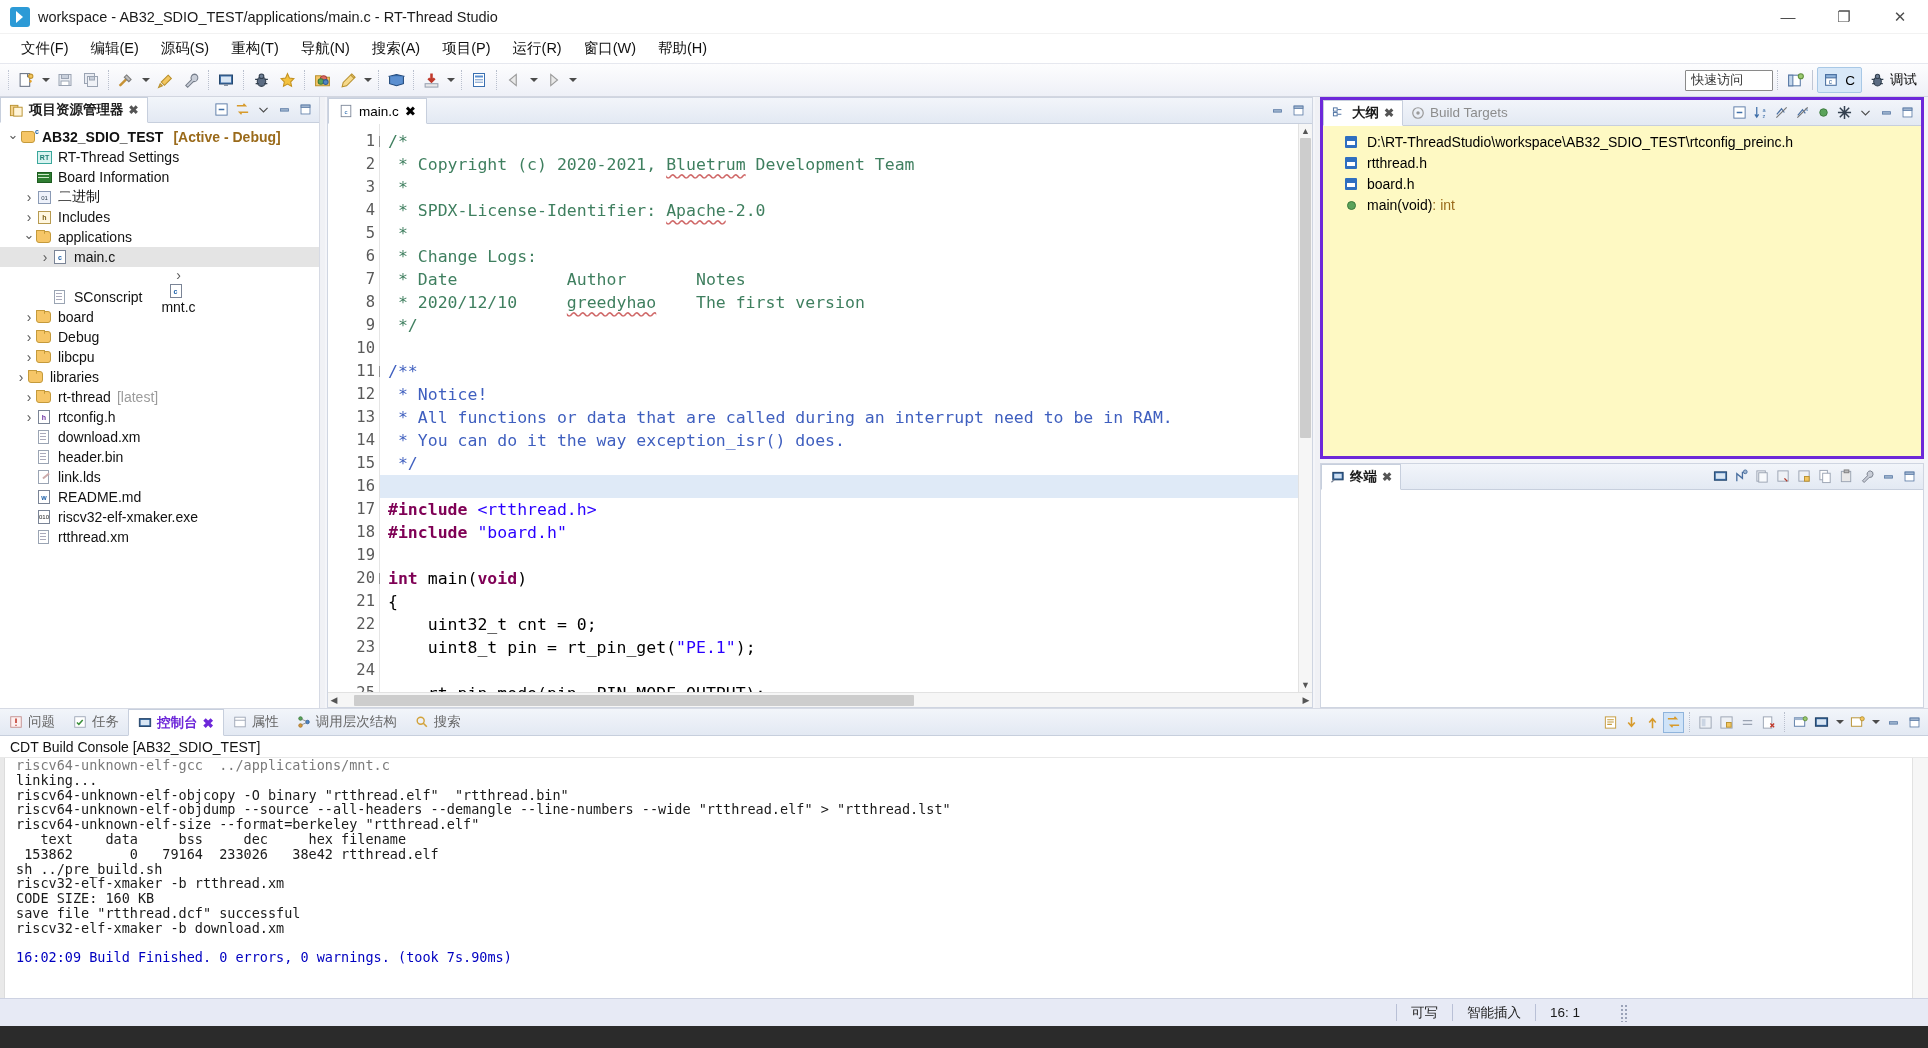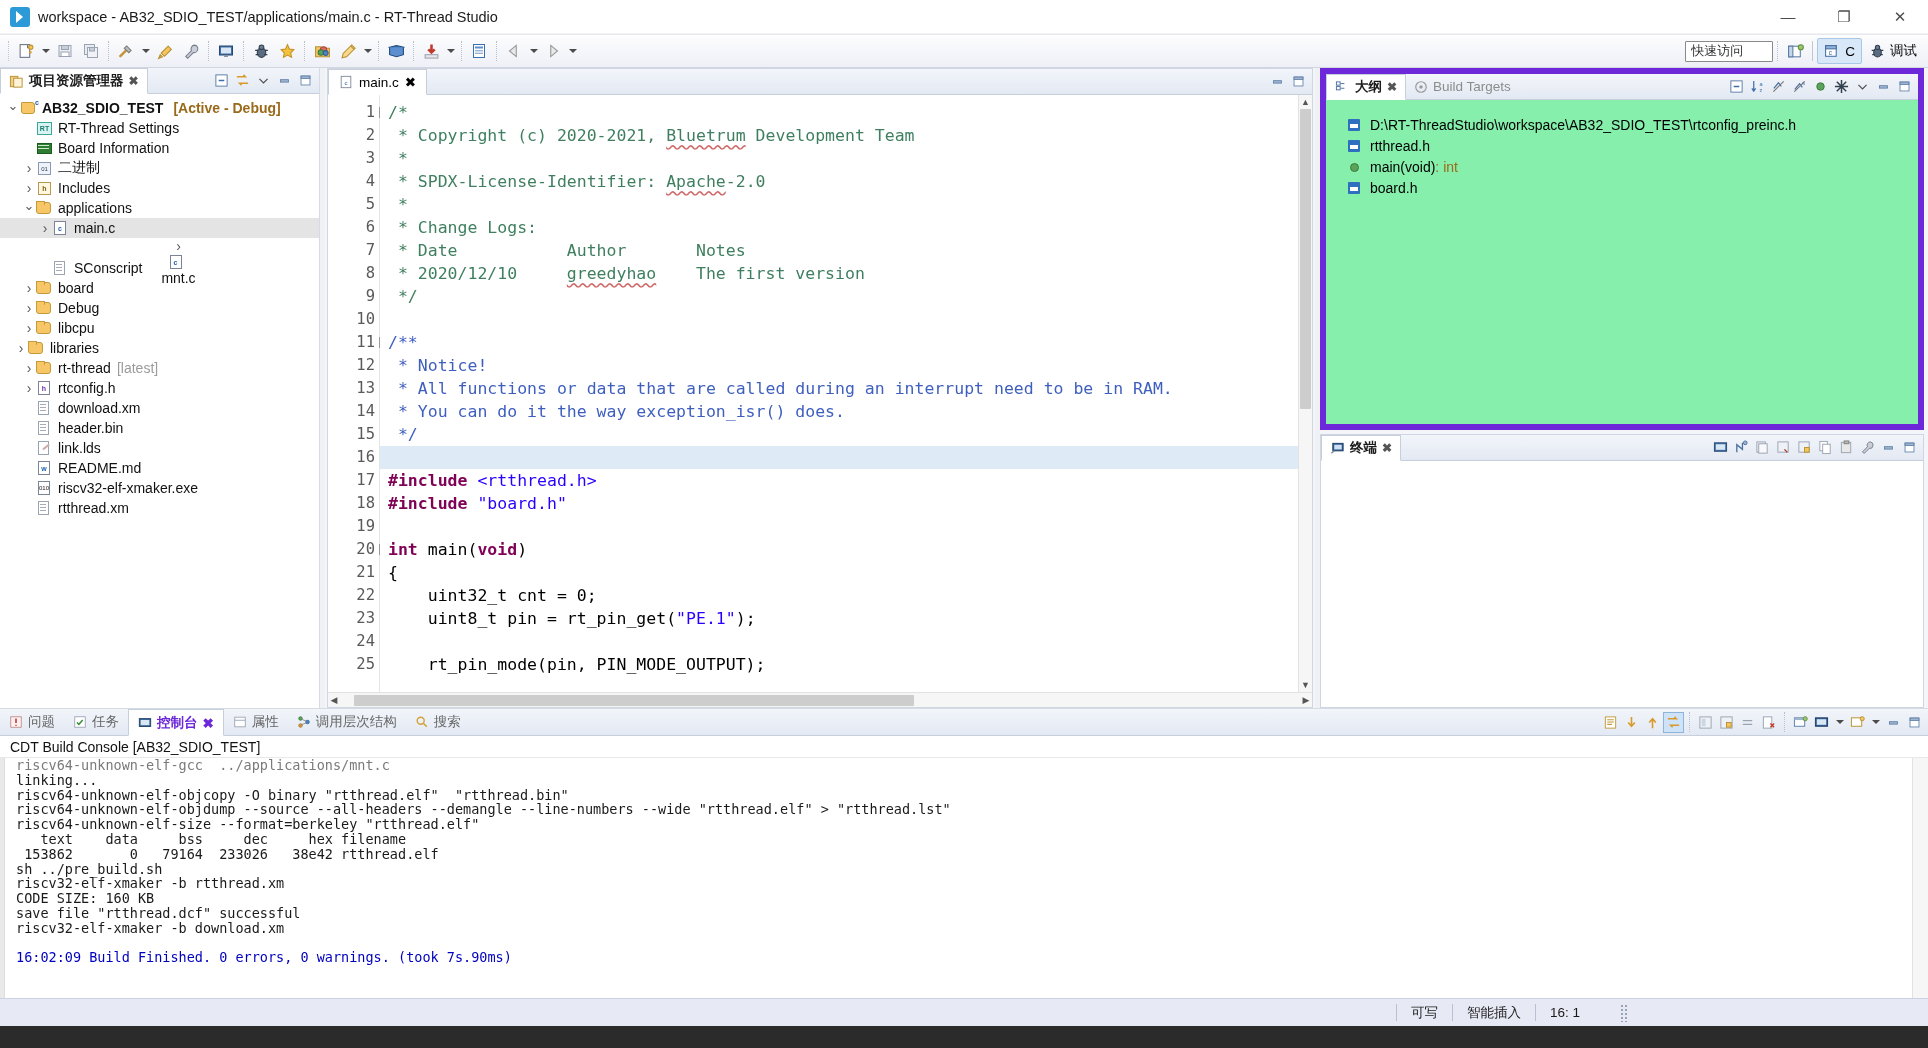--- a/index.html
+++ b/index.html
@@ -147,23 +147,23 @@
              flex-direction:column; align-items:center; flex:none; }
   .sarrow { width:12px; height:14px; display:flex; align-items:center; justify-content:center;
             font-size:9px; color:#555; }
   .sthumb { width:11px; background:#cdcdcd; border-radius:1px; }
   .hscrollbar { height:15px; background:#f6f6f6; border-top:1px solid #e2e2e2; display:flex;
                 align-items:center; flex:none; }
   .hthumb { height:11px; background:#cdcdcd; border-radius:1px; margin-left:14px; }
 
   
   .right { width:608px; flex:none; display:flex; flex-direction:column; padding-right:4px; }
-  .outline { height:362px; border:6px solid #6d28d9; background:#86efac; margin-bottom:4px;
+  .outline { height:362px; border:3px solid #6d28d9; background:#fef9c3; margin-bottom:4px;
              display:flex; flex-direction:column; }
-  .olist { padding-top:14px; font-size:14px; }
+  .olist { padding-top:5px; font-size:14px; }
   .orow { display:flex; align-items:center; height:21px; padding-left:22px; }
   .oicon { width:16px; height:14px; margin-right:6px; flex:none; position:relative; }
   .ic-inc2 { background:#2f6fc0; height:12px; width:12px; margin-top:1px; border-radius:1px; }
   .ic-inc2::after { content:""; position:absolute; left:2px; top:6px; width:8px; height:4px; background:#fff; }
   .ic-fn { width:9px; height:9px; border-radius:50%; background:#5aa35a; border:1px solid #3b7a3b;
            margin:3px 0 0 2px; }
   .oret { color:#9a6a1a; }
   .terminal { flex:1; border:1px solid #cfd5e1; background:#fff; display:flex; flex-direction:column;
               min-height:0; }
   .term-body { flex:1; background:#fff; }
@@ -210,20 +210,32 @@
 
   <div class="titlebar">
     <div class="tb-icon"></div>
     <div class="tb-title">workspace - AB32_SDIO_TEST/applications/main.c - RT-Thread Studio</div>
     <div class="tb-spacer"></div>
     <div class="wbtn">—</div>
     <div class="wbtn">❐</div>
     <div class="wbtn close">✕</div>
   </div>
 
+  <div class="menubar">
+    <div class="menuitem">文件(F)</div>
+    <div class="menuitem">编辑(E)</div>
+    <div class="menuitem">源码(S)</div>
+    <div class="menuitem">重构(T)</div>
+    <div class="menuitem">导航(N)</div>
+    <div class="menuitem">搜索(A)</div>
+    <div class="menuitem">项目(P)</div>
+    <div class="menuitem">运行(R)</div>
+    <div class="menuitem">窗口(W)</div>
+    <div class="menuitem">帮助(H)</div>
+  </div>
 
   <div class="toolbar">
     <div class="tsep" style="border-left-color:#c0c6d4"></div>
     <div class="tgrp">
       <div class="tbtn">
         <svg width="17" height="17" viewBox="0 0 16 16">
             <rect x="2" y="1.5" width="9" height="12" fill="#fff" stroke="#6b7484"></rect>
             <path d="M9 1.5v3h3" fill="#dfe6f2" stroke="#6b7484"></path>
             <path d="M11 8l1.6 1.6M12.6 8L11 9.6" stroke="#e5a22d" stroke-width="1.6"></path>
             <circle cx="12" cy="4" r="2" fill="#f3c65f" stroke="#c2942f"></circle>
@@ -738,30 +750,30 @@
               <span>D:\RT-ThreadStudio\workspace\AB32_SDIO_TEST\rtconfig_preinc.h</span>
             </div>
             <div class="orow">
               <span class="oicon">
                 <div class="ic-inc2"></div>
               </span>
               <span>rtthread.h</span>
             </div>
             <div class="orow">
               <span class="oicon">
+                <div class="ic-inc2"></div>
+              </span>
+              <span>board.h</span>
+            </div>
+            <div class="orow">
+              <span class="oicon">
                 <div class="ic-fn"></div>
               </span>
               <span>main(void)</span>
               <span class="oret"> : int</span>
-            </div>
-            <div class="orow">
-              <span class="oicon">
-                <div class="ic-inc2"></div>
-              </span>
-              <span>board.h</span>
             </div>
           </div>
       </div>
 
       <div class="view terminal">
         <div class="viewtabs">
           <div class="vtab active">
             <svg width="15" height="15" viewBox="0 0 16 16">
                 <rect x="3" y="2.5" width="11" height="8" fill="#2f5f96" stroke="#1e3d61"></rect>
                 <rect x="4.5" y="4" width="8" height="5" fill="#cfe0f2"></rect>

